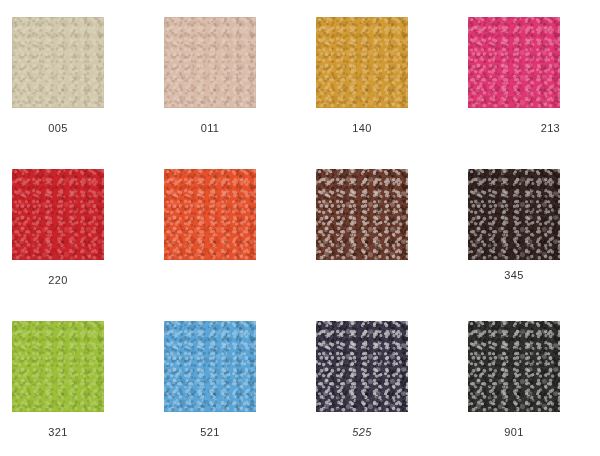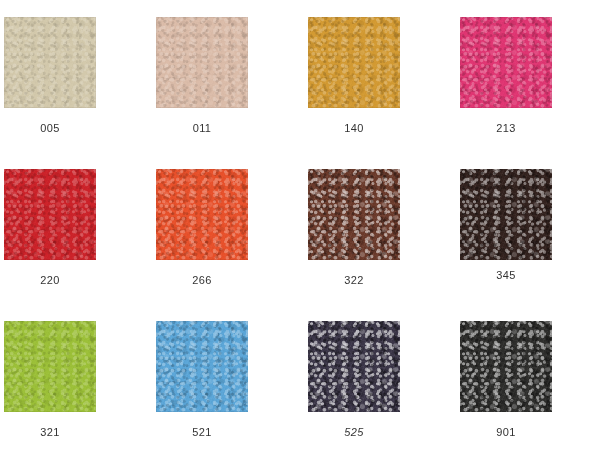--- a/index.html
+++ b/index.html
@@ -18,21 +18,21 @@
   #swatch-grid {
     position: relative;
     width: 600px;
     height: 327px;
     box-sizing: border-box;
     display: grid;
     grid-template-columns: repeat(4, 152px);
     grid-template-rows: repeat(3, 152px);
     justify-content: start;
     align-content: start;
-    padding: 17px 0 0 4px;
+    padding: 17px 0 0 12px;
     box-sizing: border-box;
   }
 
   .swatch-cell {
     width: 152px;
     height: 152px;
     display: flex;
     flex-direction: column;
     align-items: flex-start;
   }
@@ -137,45 +137,43 @@
         <div class="grain-c"></div>
       </div>
       <div class="swatch-label" style="color: rgb(51, 51, 51);">140</div>
     </div>
     <div class="swatch-cell">
       <div class="swatch-chip" style="background-color: rgb(224, 53, 114); --grain: 0.3;">
         <div class="grain-a"></div>
         <div class="grain-b"></div>
         <div class="grain-c"></div>
       </div>
-      <div class="swatch-label" style="color: rgb(51, 51, 51);">213</div>
+      <div class="swatch-label" style="color: rgb(51, 51, 51); text-align: right;">213</div>
     </div>
     <div class="swatch-cell">
       <div class="swatch-chip" style="background-color: rgb(204, 34, 41); --grain: 0.26;">
         <div class="grain-a"></div>
         <div class="grain-b"></div>
         <div class="grain-c"></div>
       </div>
       <div class="swatch-label" style="color: rgb(51, 51, 51);">220</div>
     </div>
     <div class="swatch-cell">
       <div class="swatch-chip" style="background-color: rgb(232, 80, 42); --grain: 0.3;">
         <div class="grain-a"></div>
         <div class="grain-b"></div>
         <div class="grain-c"></div>
       </div>
-      <div class="swatch-label" style="color: rgb(51, 51, 51);">266</div>
     </div>
     <div class="swatch-cell">
       <div class="swatch-chip" style="background-color: rgb(107, 58, 43); --grain: 0.62;">
         <div class="grain-a"></div>
         <div class="grain-b"></div>
         <div class="grain-c"></div>
       </div>
-      <div class="swatch-label" style="color: rgb(51, 51, 51);">322</div>
     </div>
     <div class="swatch-cell">
       <div class="swatch-chip" style="background-color: rgb(51, 34, 30); --grain: 0.55;">
         <div class="grain-a"></div>
         <div class="grain-b"></div>
         <div class="grain-c"></div>
       </div>
       <div class="swatch-label" style="color: rgb(51, 51, 51); margin-top: 9px;">345</div>
     </div>
     <div class="swatch-cell">

